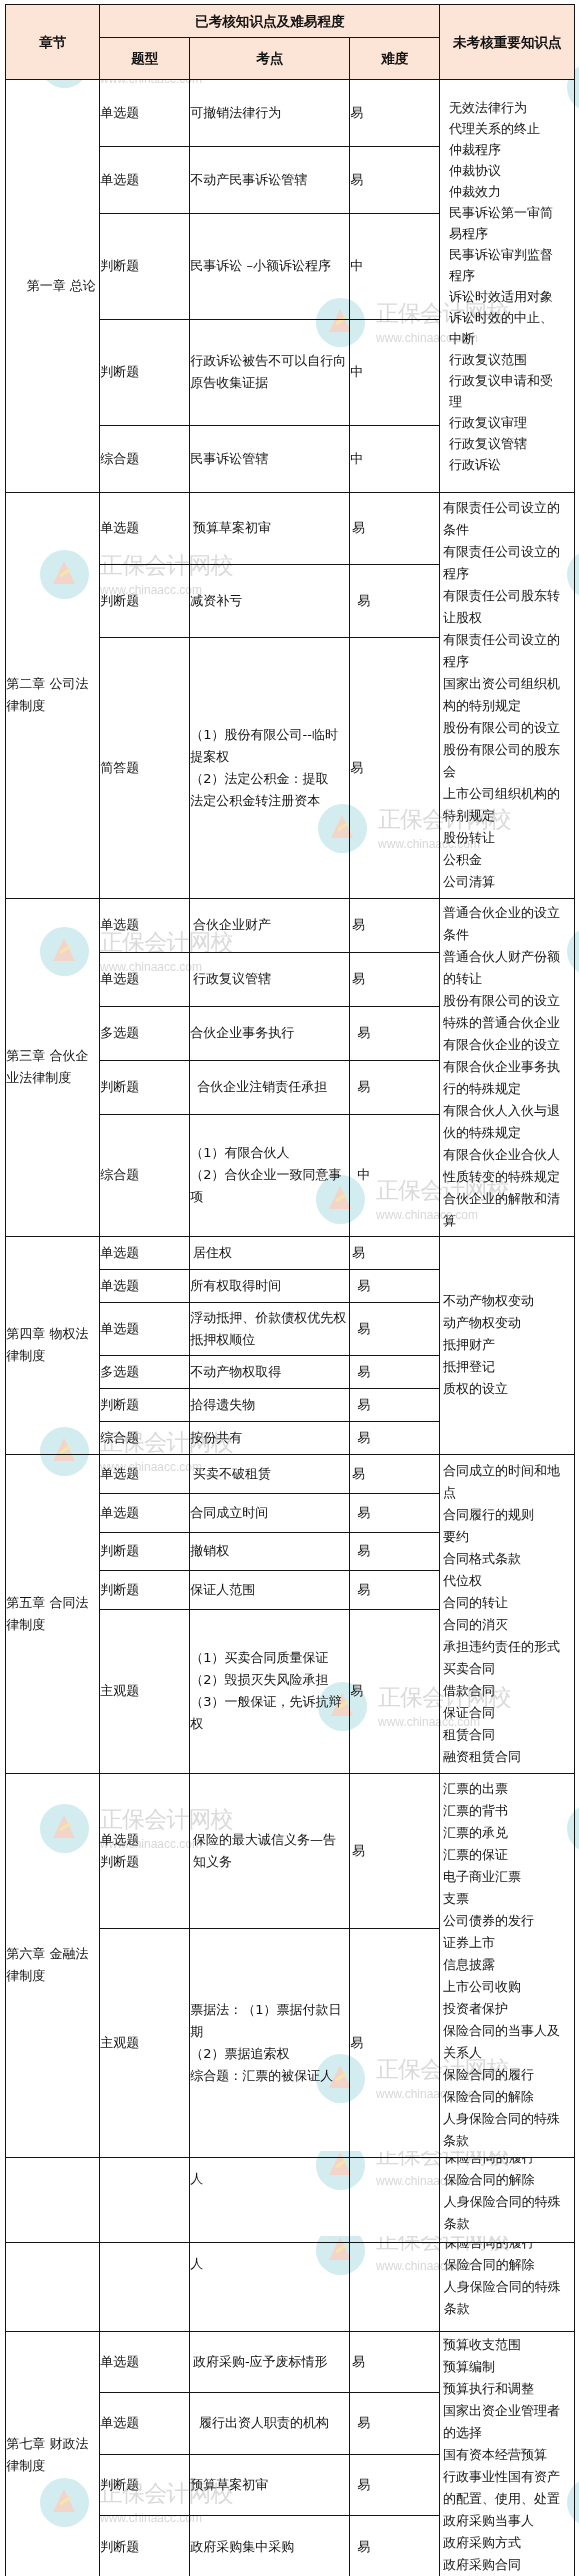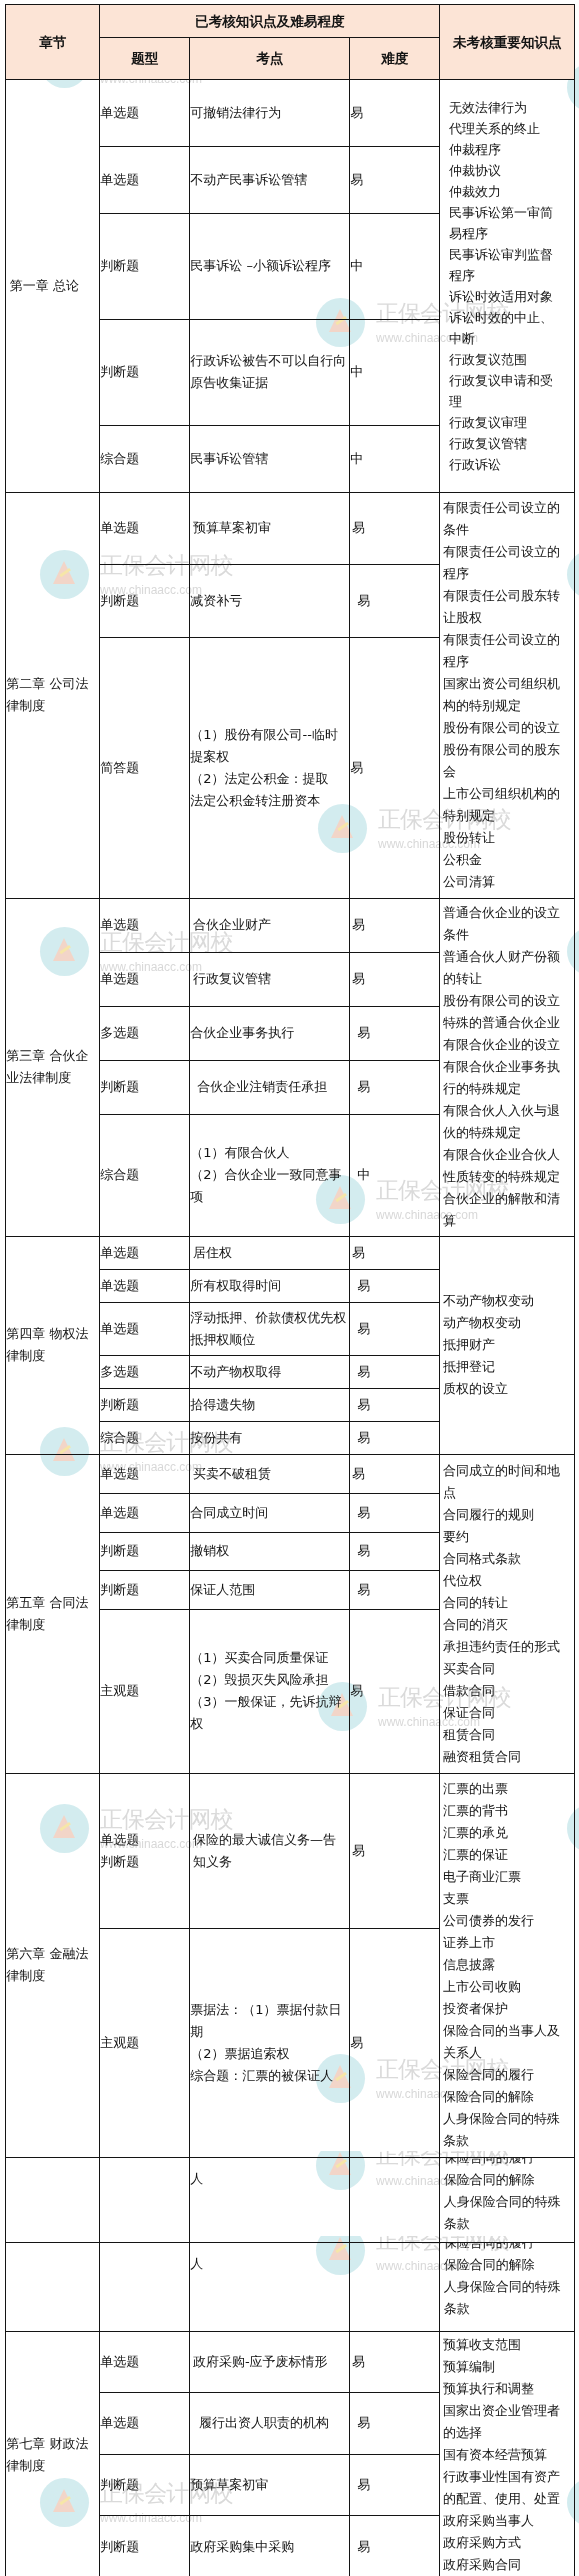--- a/index.html
+++ b/index.html
@@ -22,21 +22,21 @@
     border-collapse:collapse; table-layout:fixed; width:569px;
   }
   table.main td, table.main th {
     border:1.1px solid #141414; padding:0; font-size:13px; line-height:22px;
     vertical-align:middle; text-align:left; font-weight:normal; background:transparent;
     word-break:break-all;
   }
   table.main th { background:#fce4d6; text-align:center; font-weight:bold; font-size:13.6px; }
   .ln { display:block; }
   .chap { padding:0 3.5px 0 7px; }
-  .chap.center { text-align:left; padding:0 3.5px; }
+  .chap.center { text-align:right; padding:0 3.5px; }
   .typ { padding:0 3.5px 0 7px;margin-top:8px; }
   .pt  { padding:0 14px 0 7px; }
   .pt.tight { padding:0 10.5px 0 2.6px; }
   .dif { padding:0 3.5px 0 5.3px; }
   .un  { padding:0 3.5px 0 3.5px; }
   .un.ch1 { padding:0 10.5px 0 8.8px; line-height:21px; }
   .un.ch2 { padding:0 3.5px 0 2.6px; }
   .top { vertical-align:top !important; }
   .clipcell { height:84px; overflow:hidden; position:relative; }
   .clipcell .inner { position:absolute; left:3.5px; right:3.5px; top:-10.5px; }

